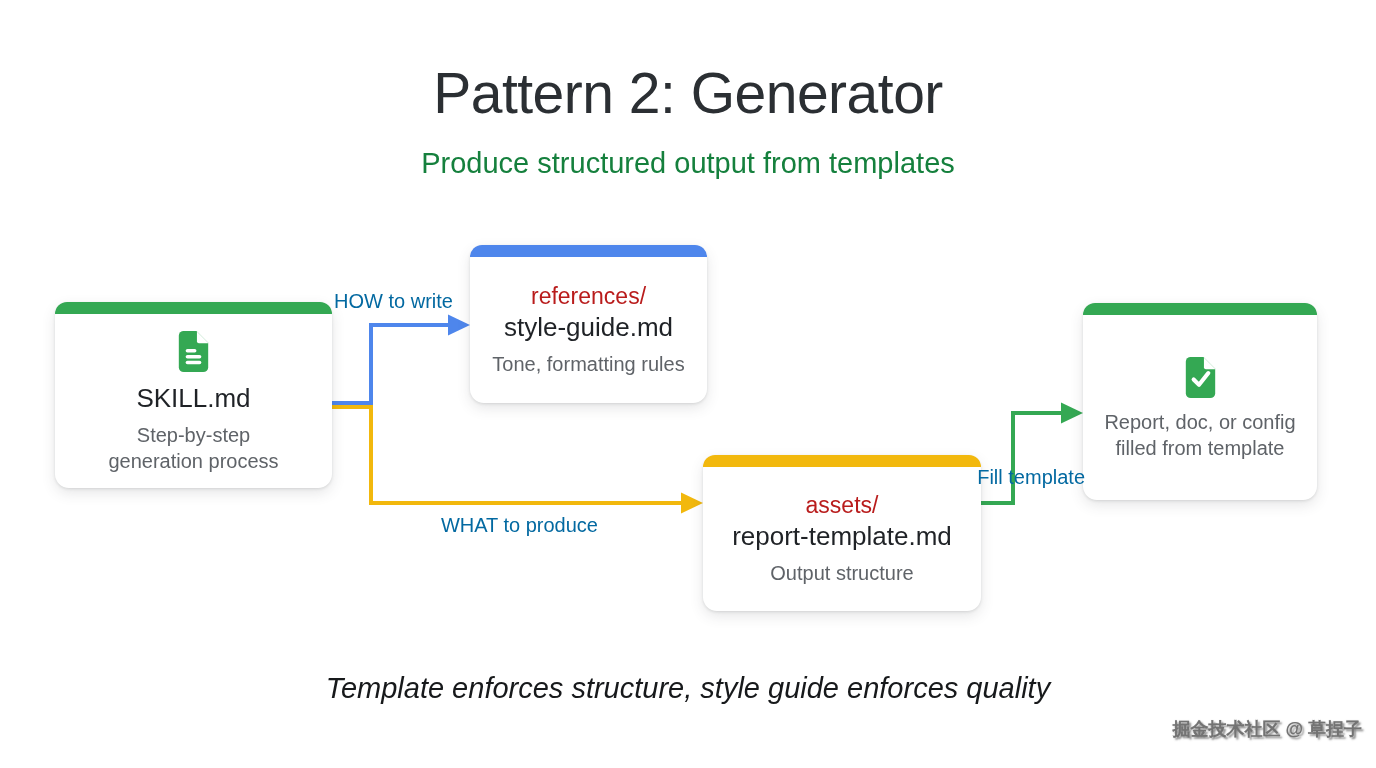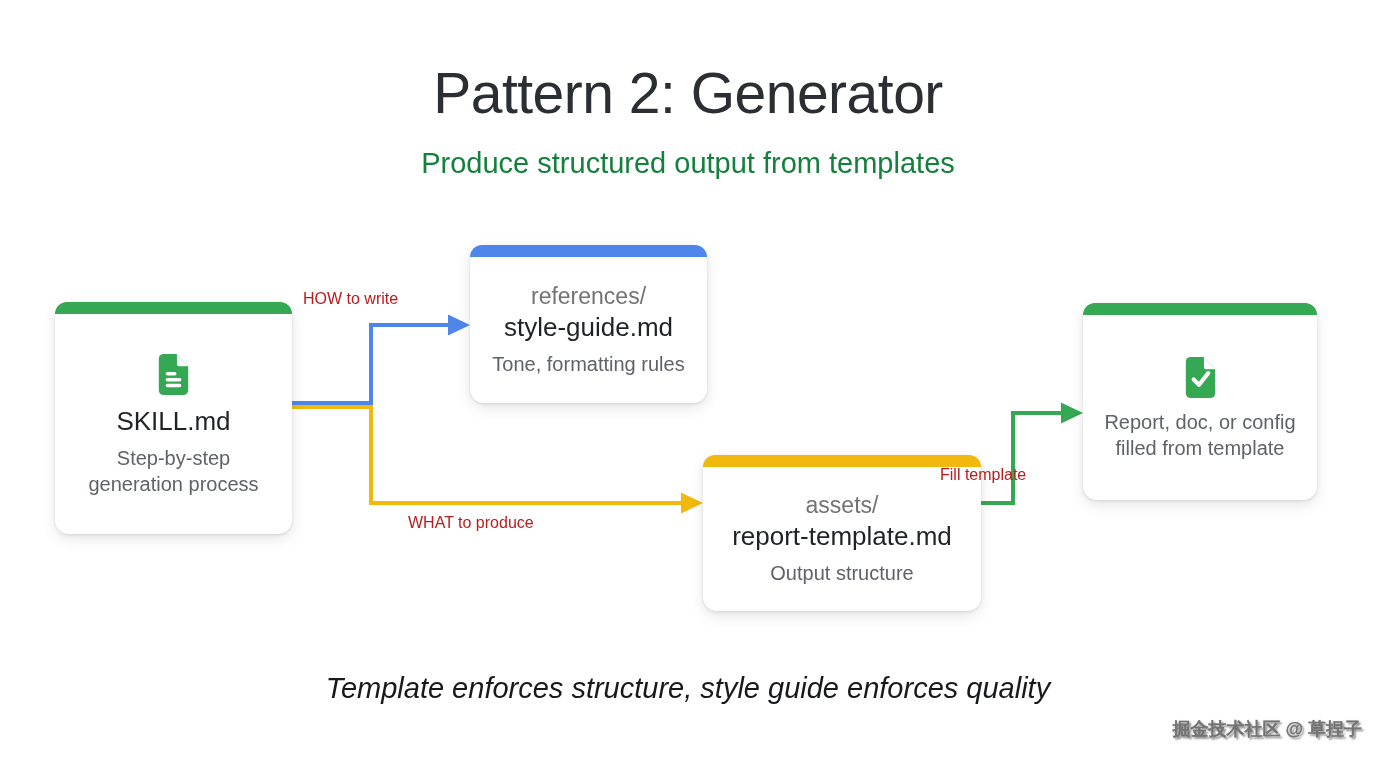--- a/index.html
+++ b/index.html
@@ -50,47 +50,47 @@
   .bar-yellow { background: var(--c-yellow, #F2B80D); }
   .card-body {
     position: absolute;
     top: 12px; left: 0; right: 0; bottom: 0;
     display: flex;
     flex-direction: column;
     align-items: center;
     justify-content: center;
     text-align: center;
   }
-  .card-path  { font-size: 23px; color: #737373; }
+  .card-path  { font-size: 23px; color: #b91c1c; }
   .card-title { font-size: 26px; font-weight: 500; color: #1f2226; margin-top: 2px; }
   .card-title.no-path { margin-top: 8px; }
   .card-sub   { font-size: 20px; color: #5f6368; line-height: 1.32; margin-top: 8px; white-space: pre-line; text-align: center; }
   .doc-icon   { width: 47px; height: 47px; }
   .icon-fill  { fill: var(--c-green, #34A853); }
 
-  #card-skill      { left: 55px;  top: 302px; width: 237px; height: 232px; }
+  #card-skill      { left: 55px;  top: 302px; width: 237px; height: 186px; padding-left: 40px; }
   #card-styleguide { left: 470px; top: 245px; width: 237px; height: 158px; }
   #card-template   { left: 703px; top: 455px; width: 278px; height: 156px; }
   #card-output     { left: 1083px; top: 303px; width: 234px; height: 197px; }
 
   
   .flow-svg { position: absolute; left: 0; top: 0; pointer-events: none; }
   .edge-line { fill: none; stroke-width: 4px; }
   .stroke-green  { stroke: var(--c-green,  #34A853); }
   .stroke-blue   { stroke: var(--c-blue,   #4E86EC); }
   .stroke-yellow { stroke: var(--c-yellow, #F2B80D); }
   .fill-green    { fill: var(--c-green,  #34A853); }
   .fill-blue     { fill: var(--c-blue,   #4E86EC); }
   .fill-yellow   { fill: var(--c-yellow, #F2B80D); }
 
   .edge-label {
     position: absolute;
-    font-size: 16px;
-    color: #b91c1c;
-    text-align: left;
+    font-size: 20px;
+    color: #0369a1;
+    text-align: right;
     white-space: nowrap;
   }
   #label-how  { left: 303px; top: 290px; width: 150px; }
   #label-what { left: 408px; top: 514px; width: 190px; }
   #label-fill { left: 940px; top: 466px; width: 145px; }
 
   
   .caption {
     position: absolute;
     left: 0; right: 0; top: 672px;

